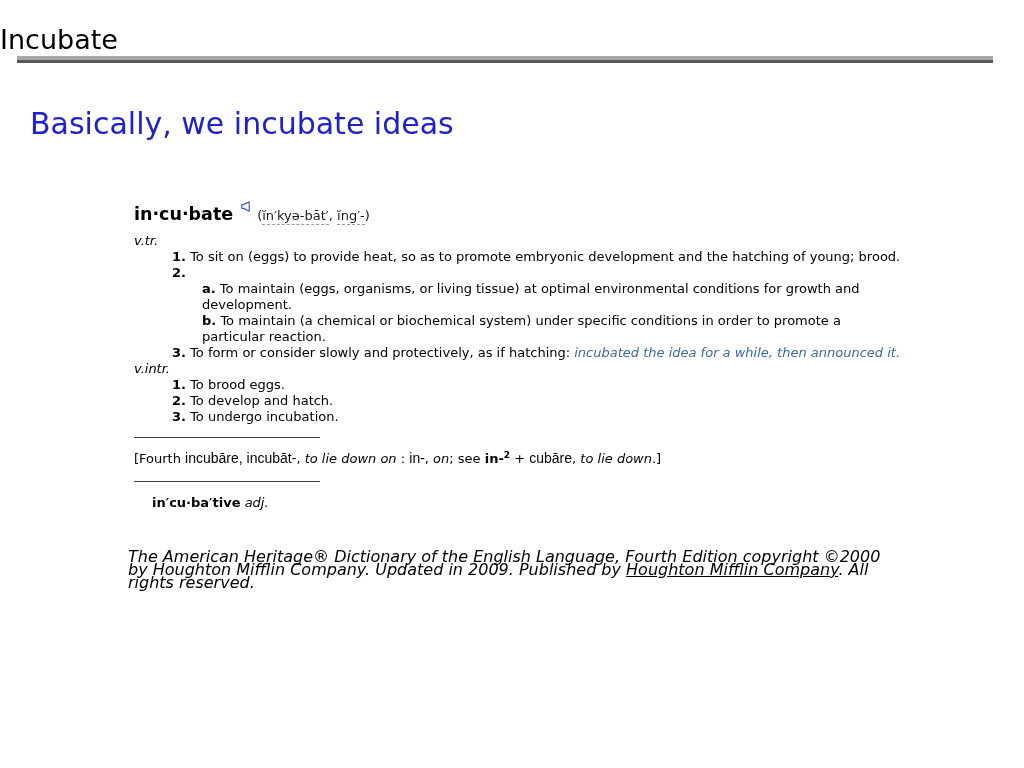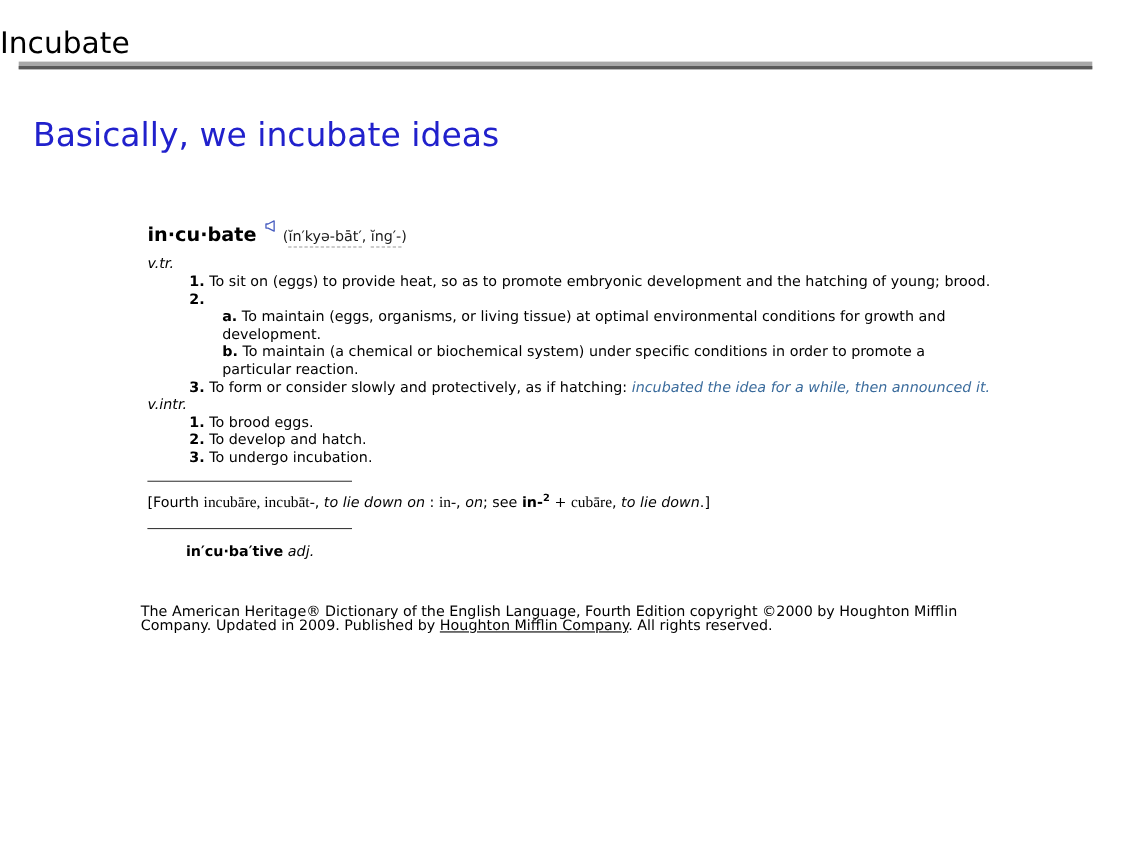--- a/index.html
+++ b/index.html
@@ -29,27 +29,27 @@
   .tt{border-bottom:1px dashed #9a9a9a;padding-bottom:1px;}
   .forms{margin-bottom:1px;}
   .pos{font-style:italic;}
   .def{margin:0;}
   .d1{margin-left:38px;}
   .d2{margin-left:68px;}
   .num{font-weight:bold;}
   .ex{font-style:italic;color:#3a6b9c;}
   .sep{width:186px;height:0;border-top:1px solid #3c3c3c;margin:12px 0 10px 0;}
   .etym{line-height:20px;}
-  .mono{font-family:Liberation Serif, serif;font-size:14px;}
+  .mono{font-family:Liberation Sans, sans-serif;font-size:14px;}
   .etym i{font-style:italic;}
   sup{font-size:9px;vertical-align:super;line-height:0;}
-  .derived{margin-top:13px;margin-left:35px;}
+  .derived{margin-top:13px;margin-left:18px;}
   .copyright{
     position:absolute;left:128px;top:550px;width:768px;
-    font-size:13px;line-height:13px;color:#000;
+    font-size:16px;line-height:13px;color:#000;font-style:italic;
   }
   .copyright a{color:#000;text-decoration:underline;cursor:pointer;}
 </style>
 </head>
 <body>
 
 <div class="slide-title">Incubate</div>
 <div class="title-rule"></div>
 <div class="slide-heading">Basically, we incubate ideas</div>
 

